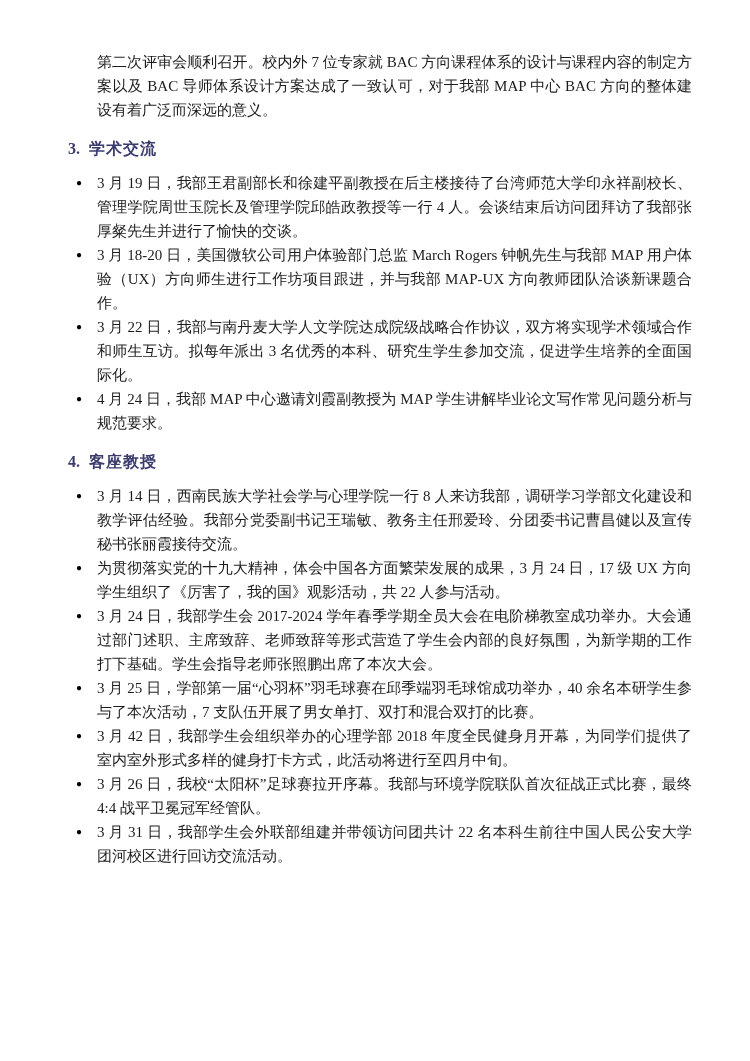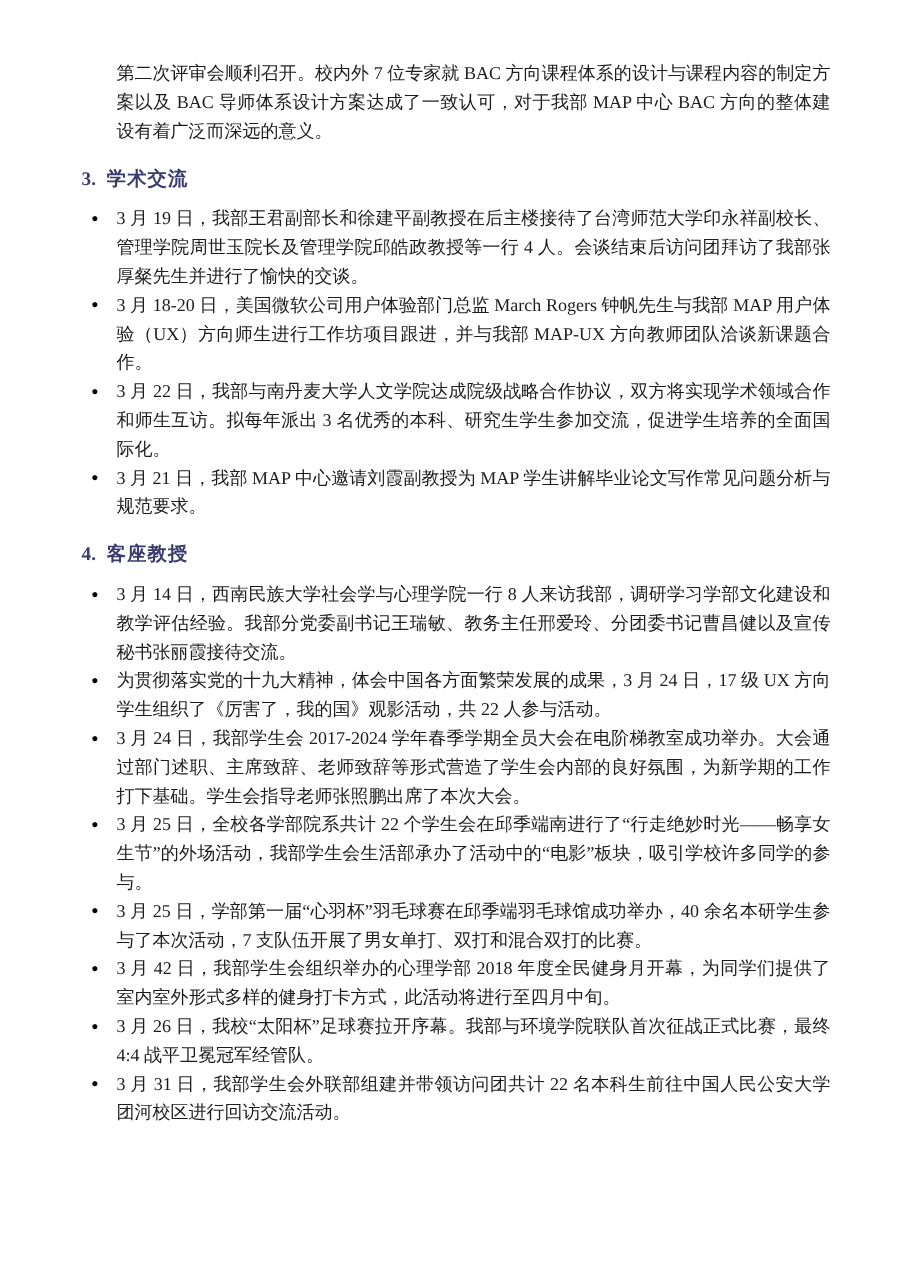--- a/index.html
+++ b/index.html
@@ -68,31 +68,30 @@
   <p class="intro">第二次评审会顺利召开。校内外 7 位专家就 BAC 方向课程体系的设计与课程内容的制定方案以及 BAC 导师体系设计方案达成了一致认可，对于我部 MAP 中心 BAC 方向的整体建设有着广泛而深远的意义。</p>
 
   <h2 class="section-heading">
     <span class="num">3.</span><span>学术交流</span>
   </h2>
 
   <ul class="bullets">
     <li>3 月 19 日，我部王君副部长和徐建平副教授在后主楼接待了台湾师范大学印永祥副校长、管理学院周世玉院长及管理学院邱皓政教授等一行 4 人。会谈结束后访问团拜访了我部张厚粲先生并进行了愉快的交谈。</li>
     <li>3 月 18-20 日，美国微软公司用户体验部门总监 March Rogers 钟帆先生与我部 MAP 用户体验（UX）方向师生进行工作坊项目跟进，并与我部 MAP-UX 方向教师团队洽谈新课题合作。</li>
     <li>3 月 22 日，我部与南丹麦大学人文学院达成院级战略合作协议，双方将实现学术领域合作和师生互访。拟每年派出 3 名优秀的本科、研究生学生参加交流，促进学生培养的全面国际化。</li>
-    <li>3 月 21 日，我部 MAP 中心邀请刘霞副教授为 MAP 学生讲解毕业论文写作常见问题分析与规范要求。</li>
+    <li>4 月 24 日，我部 MAP 中心邀请刘霞副教授为 MAP 学生讲解毕业论文写作常见问题分析与规范要求。</li>
   </ul>
 
   <h2 class="section-heading">
     <span class="num">4.</span><span>客座教授</span>
   </h2>
 
   <ul class="bullets">
     <li>3 月 14 日，西南民族大学社会学与心理学院一行 8 人来访我部，调研学习学部文化建设和教学评估经验。我部分党委副书记王瑞敏、教务主任邢爱玲、分团委书记曹昌健以及宣传秘书张丽霞接待交流。</li>
     <li>为贯彻落实党的十九大精神，体会中国各方面繁荣发展的成果，3 月 24 日，17 级 UX 方向学生组织了《厉害了，我的国》观影活动，共 22 人参与活动。</li>
     <li>3 月 24 日，我部学生会 2017-2024 学年春季学期全员大会在电阶梯教室成功举办。大会通过部门述职、主席致辞、老师致辞等形式营造了学生会内部的良好氛围，为新学期的工作打下基础。学生会指导老师张照鹏出席了本次大会。</li>
-    <li>3 月 25 日，全校各学部院系共计 22 个学生会在邱季端南进行了“行走绝妙时光——畅享女生节”的外场活动，我部学生会生活部承办了活动中的“电影”板块，吸引学校许多同学的参与。</li>
     <li>3 月 25 日，学部第一届“心羽杯”羽毛球赛在邱季端羽毛球馆成功举办，40 余名本研学生参与了本次活动，7 支队伍开展了男女单打、双打和混合双打的比赛。</li>
     <li>3 月 42 日，我部学生会组织举办的心理学部 2018 年度全民健身月开幕，为同学们提供了室内室外形式多样的健身打卡方式，此活动将进行至四月中旬。</li>
     <li>3 月 26 日，我校“太阳杯”足球赛拉开序幕。我部与环境学院联队首次征战正式比赛，最终 4:4 战平卫冕冠军经管队。</li>
     <li>3 月 31 日，我部学生会外联部组建并带领访问团共计 22 名本科生前往中国人民公安大学团河校区进行回访交流活动。</li>
   </ul>
 
 </div>
 
 </body></html>

